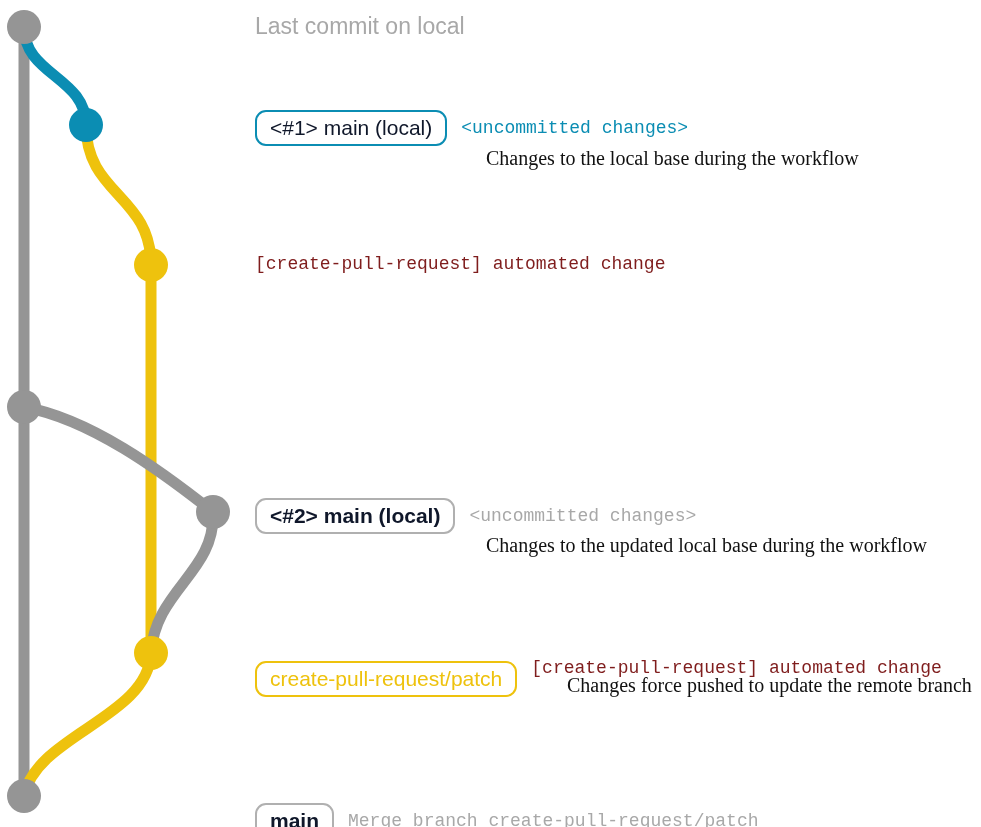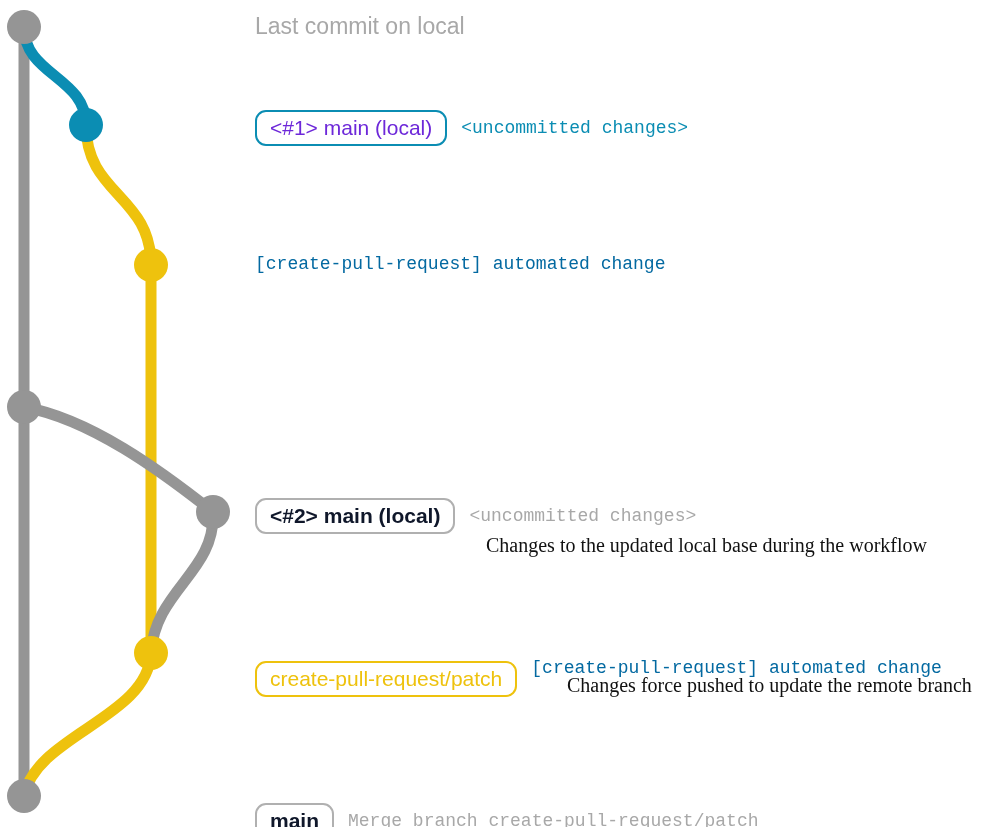--- a/index.html
+++ b/index.html
@@ -38,31 +38,31 @@
   .badge {
     display: inline-block;
     border: 2px solid #999;
     border-radius: 11px;
     padding: 5px 13px 6px 13px;
     font-size: 21px;
     line-height: 1;
     font-family: "Liberation Sans", sans-serif;
     background: #ffffff;
   }
-  .badge-blue { border-color: #0b8db3; color: #6d28d9; }
+  .badge-blue { border-color: #0b8db3; color: #0f172a; }
   .badge-gray { border-color: #b0b0b0; color: #0f172a; font-weight: bold; }
   .badge-yellow { border-color: #eec20d; color: #eec20d; margin-top: 23px; }
   .subject {
     font-size: 18px;
     line-height: 1;
     font-family: Liberation Mono, monospace;
   }
   .subject-blue { color: #0b8db3; }
   .subject-gray { color: #a8a8a8; }
-  .subject-yellow { color: #0369a1; }
+  .subject-yellow { color: #7f1d1d; }
   .badge-gap { width: 14px; height: 1px; }
   .headline {
     position: absolute;
     font-size: 23px;
     color: #a8a8a8;
     font-family: "Liberation Sans", sans-serif;
     line-height: 1;
     white-space: nowrap;
   }
   .desc {
@@ -105,20 +105,21 @@
 
 <div class="layer">
 
   <div class="headline" style="top:15px; left:255px;">Last commit on local</div>
 
   <div class="row" style="top:110px; left:255px;">
     <span class="badge badge-blue">&lt;#1&gt; main (local)</span>
     <span class="badge-gap"></span>
     <span class="subject subject-blue">&lt;uncommitted changes&gt;</span>
   </div>
+  <div class="desc" style="top:148px; left:486px;">Changes to the local base during the workflow</div>
 
   <div class="row" style="top:255px; left:255px;">
     <span class="subject subject-yellow">[create-pull-request] automated change</span>
   </div>
 
 
   <div class="row" style="top:498px; left:255px;">
     <span class="badge badge-gray">&lt;#2&gt; main (local)</span>
     <span class="badge-gap"></span>
     <span class="subject subject-gray">&lt;uncommitted changes&gt;</span>

